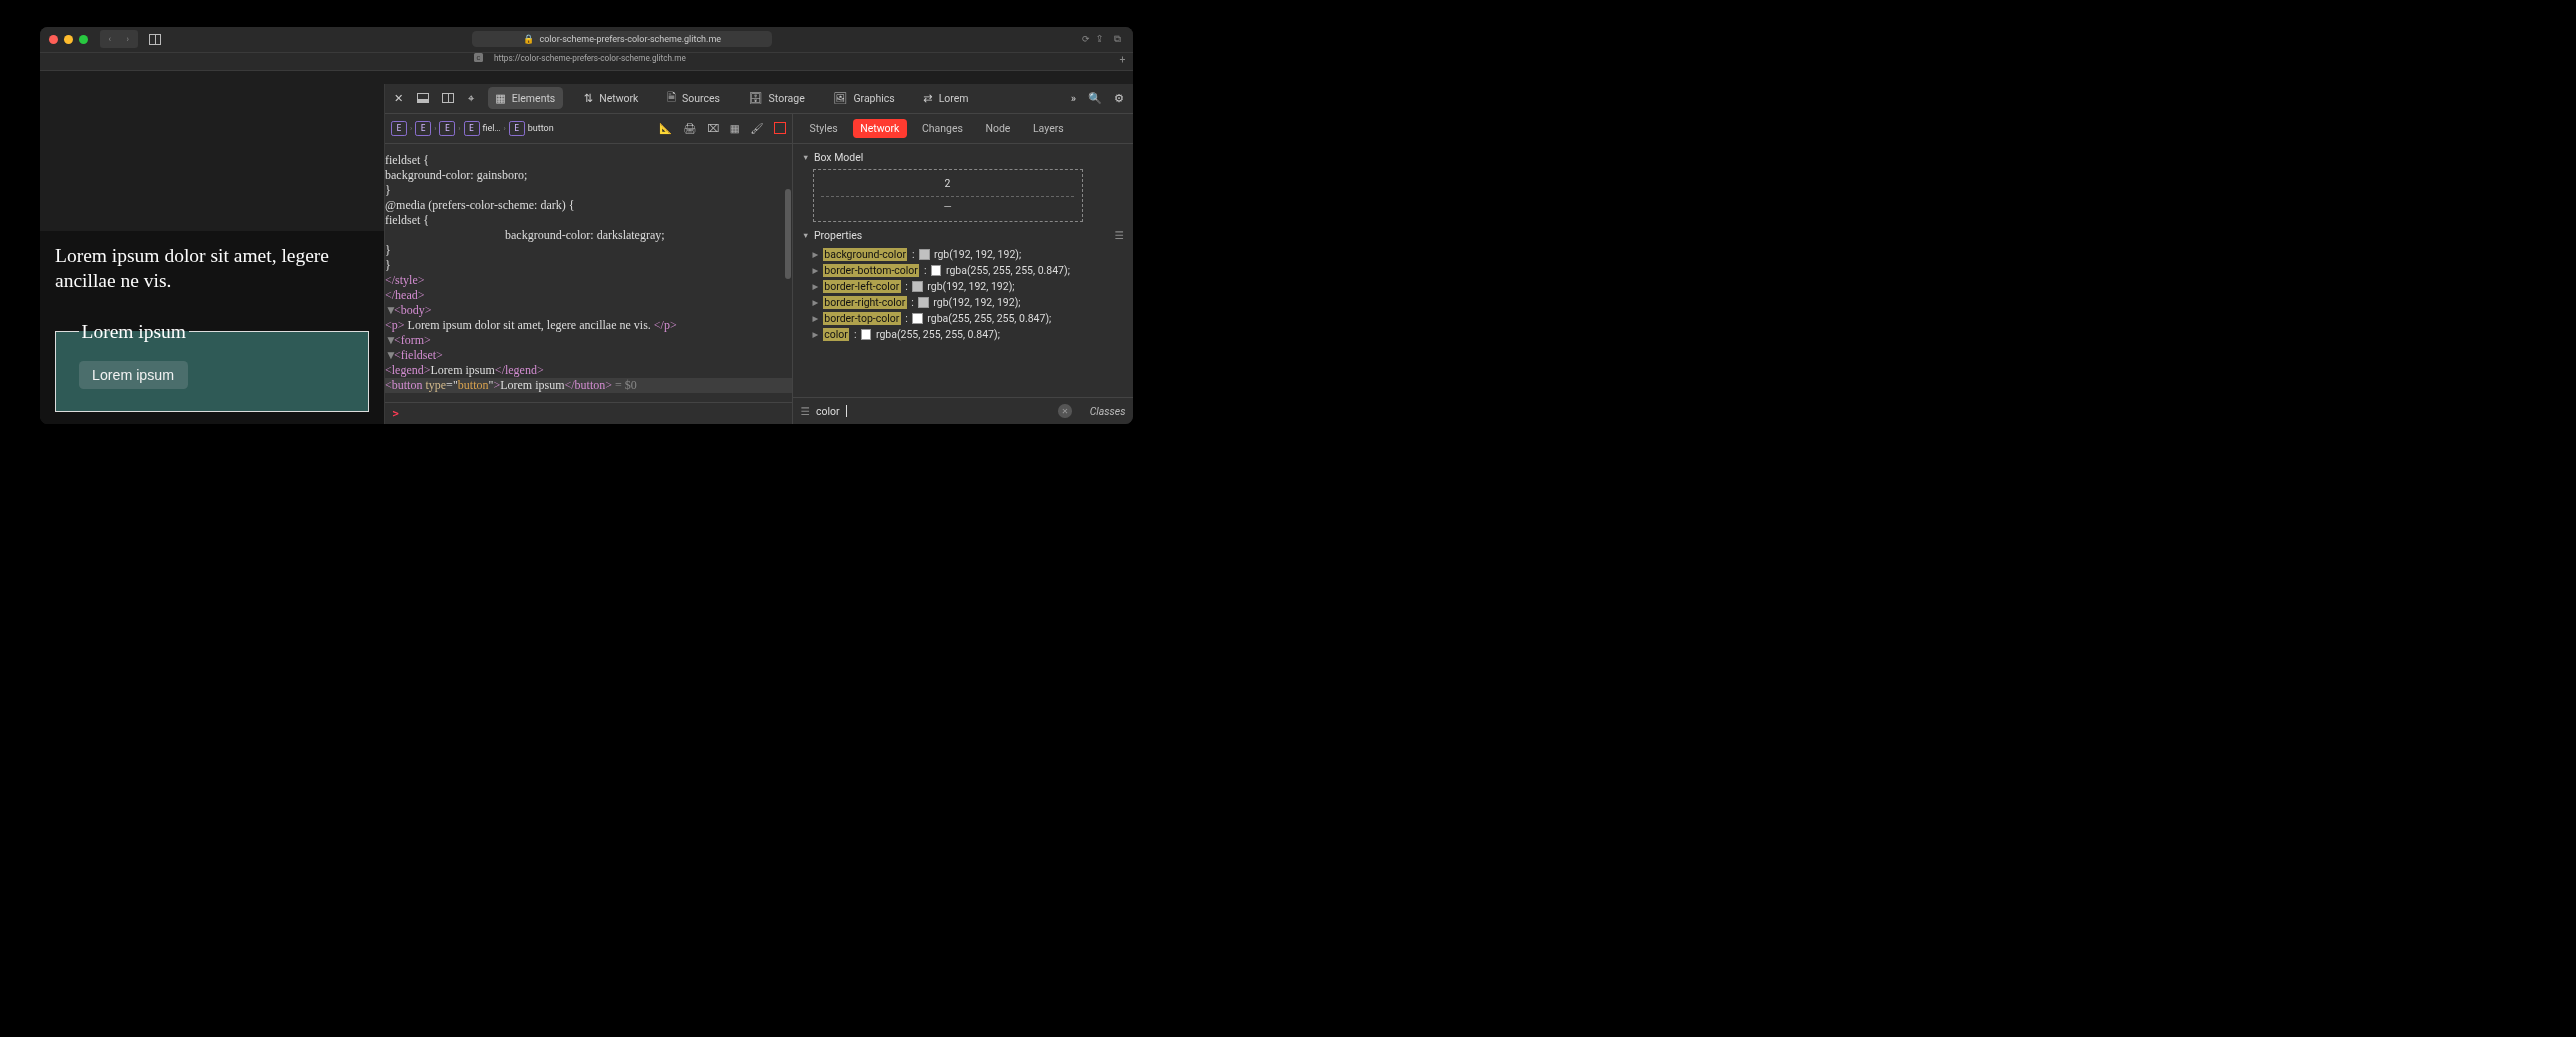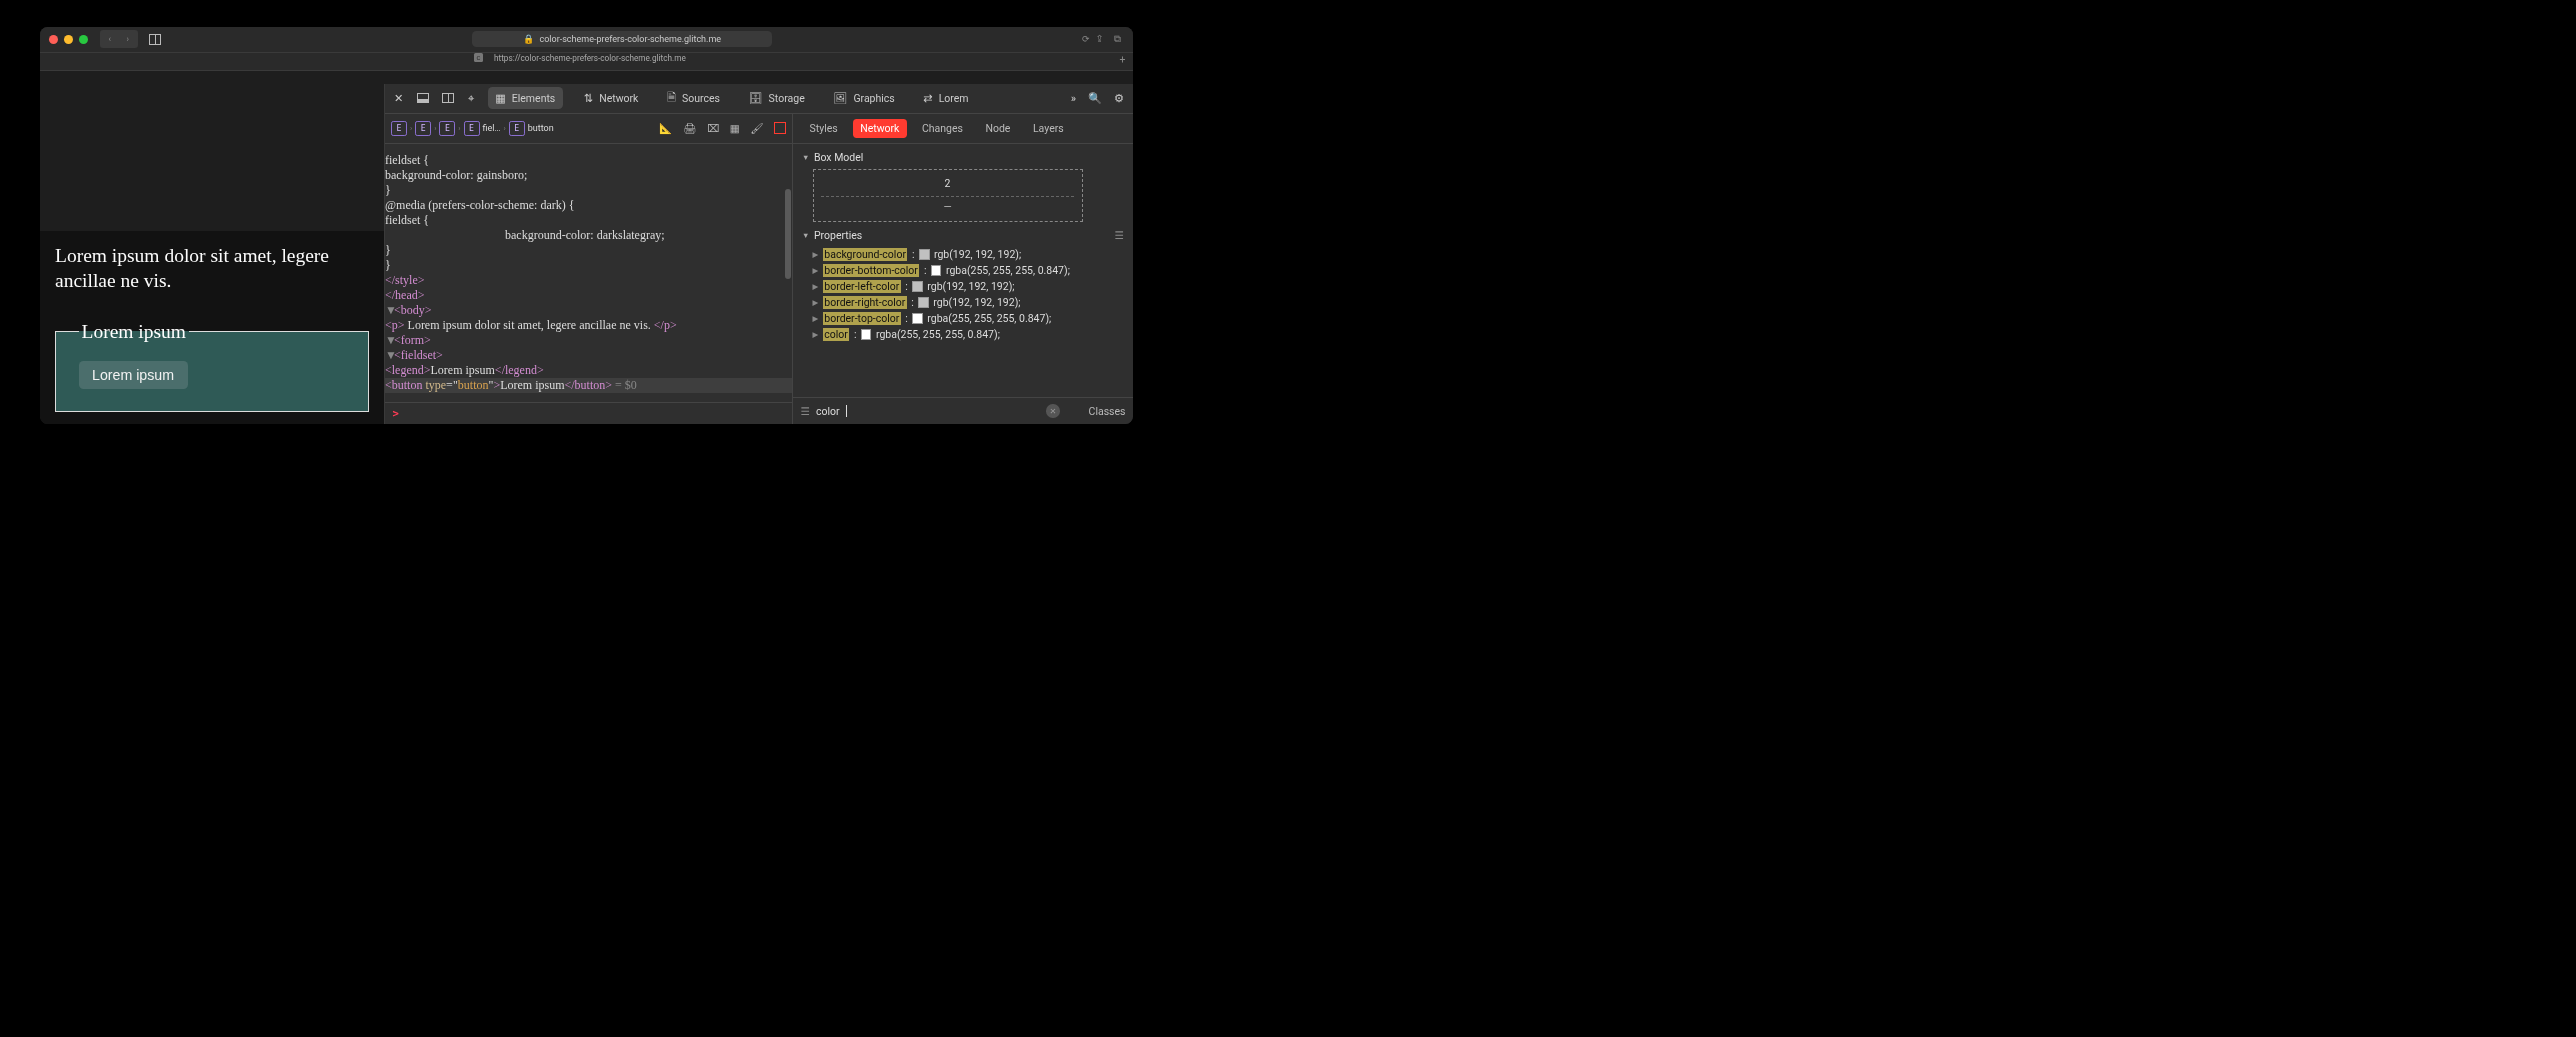--- a/index.html
+++ b/index.html
@@ -228,21 +228,21 @@
     border-top:0.7px solid #444;
     display:flex;
     align-items:center;
     gap:6px;
     padding: 0 7.5px;
     font-size:10.5px;
   }
   .filter-row .cancel{ color:#999; background:#555; border-radius:50%; width:13.5px; height:13.5px; display:flex;align-items:center;justify-content:center;font-size:8.2px; margin-left:auto;}
   .filter-row .filter-text{ color:#ddd;}
   .filter-row .caret{ display:inline-block; width:0.7px; height:12px; background:#ddd;}
-  .filter-row .classes{ color:#bbb; margin-left:23px;}
+  .filter-row .classes{ color:#bbb; margin-left:12px;font-style:italic;}
   .dock-icon { display:inline-flex; width:12px;height:10.5px;border:1.1px solid #bbb; position:relative;}
   .dock-icon.split::after{content:"";position:absolute;left:50%;top:0;bottom:0;width:1.1px;background:#bbb;}
   .dock-icon.bot::after{content:"";position:absolute;left:0;right:0;bottom:0;height:3.7px;background:#bbb;}
 </style>
 </head>
 <body>
 
 <div class="window">
 
   <div class="titlebar">

